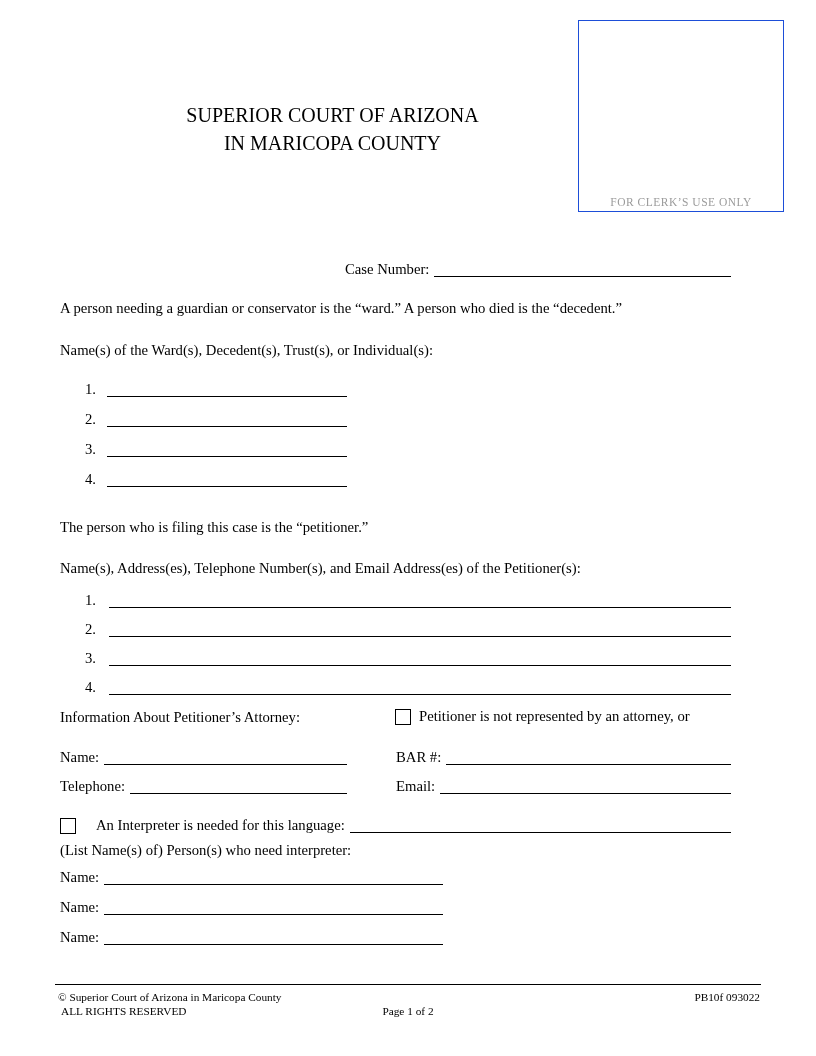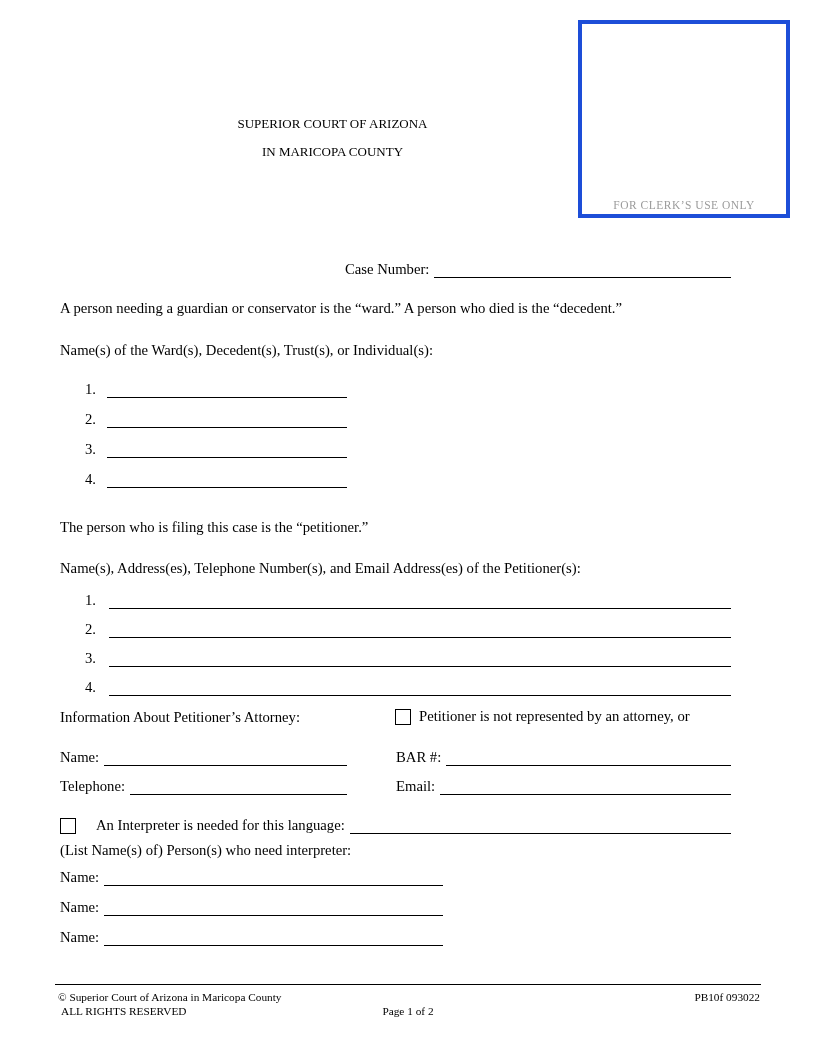--- a/index.html
+++ b/index.html
@@ -3,39 +3,39 @@
 <meta charset="utf-8">
 <title>Probate Cover Sheet</title>
 <style>
   html,body { margin:0; padding:0; background:#fff; }
   .page {
     position:relative; width:816px; height:1056px; background:#ffffff;
     font-family:"Liberation Serif", serif; color:#000; font-size:14.7px;
     overflow:hidden;
   }
   .abs { position:absolute; }
-  .row { position:absolute; display:flex; align-items:flex-end; }
+  .row { position:absolute; display:flex; align-items:flex-start; }
   .line { border-bottom:1px solid #000; height:15px; }
   .fill { flex:1 1 auto; }
   .nowrap { white-space:nowrap; }
   .num { display:inline-block; }
   .checkbox {
     display:inline-block; width:14px; height:14px;
     border:1px solid #000; background:#fff; flex:0 0 auto;
   }
   .clerk-box {
     position:absolute; left:578px; top:20px; width:204px; height:190px;
-    border:4px solid #1d4ed8; display:flex; align-items:flex-end; justify-content:center;
+    border:1px solid #1d4ed8; display:flex; align-items:flex-end; justify-content:center;
   }
   .clerk-label {
     color:#9b9b9b; font-size:11.5px; letter-spacing:0.5px; padding-bottom:3px;
   }
   .court-title {
-    position:absolute; left:60px; top:110px; width:545px; text-align:center;
-    font-size:13px; line-height:28px;
+    position:absolute; left:60px; top:101px; width:545px; text-align:center;
+    font-size:20px; line-height:28px;
   }
   .form-title {
     position:absolute; left:60px; top:221px; width:696px; text-align:center;
     font-size:15px; letter-spacing:0.8px;
   }
   .footer { font-size:11.3px; line-height:14px; }
   .rule {
     position:absolute; left:55px; top:984px; width:706px; height:0;
     border-top:1px solid #000;
   }

